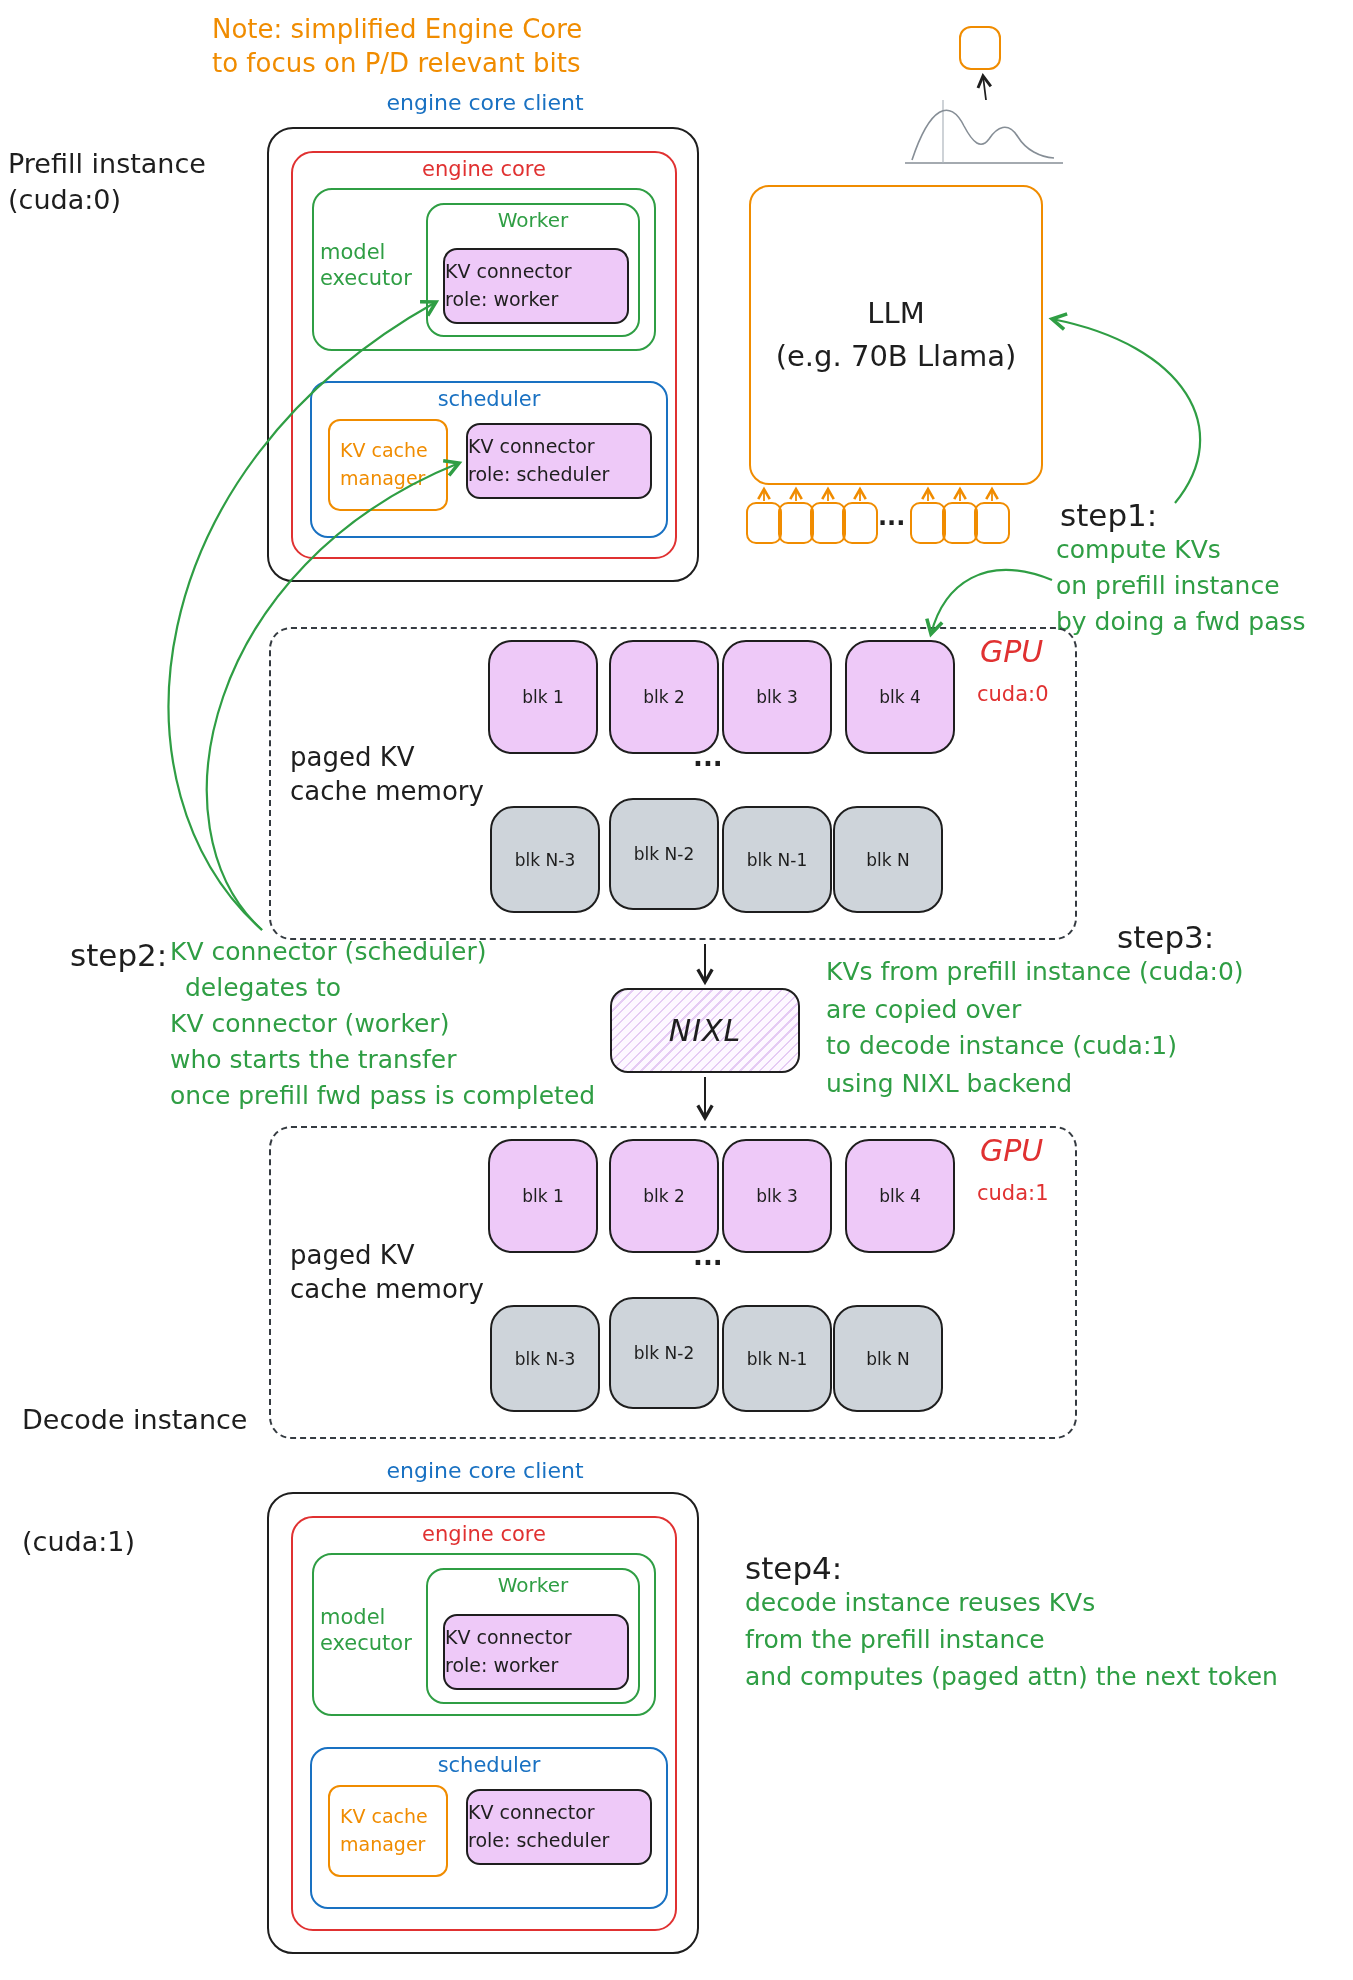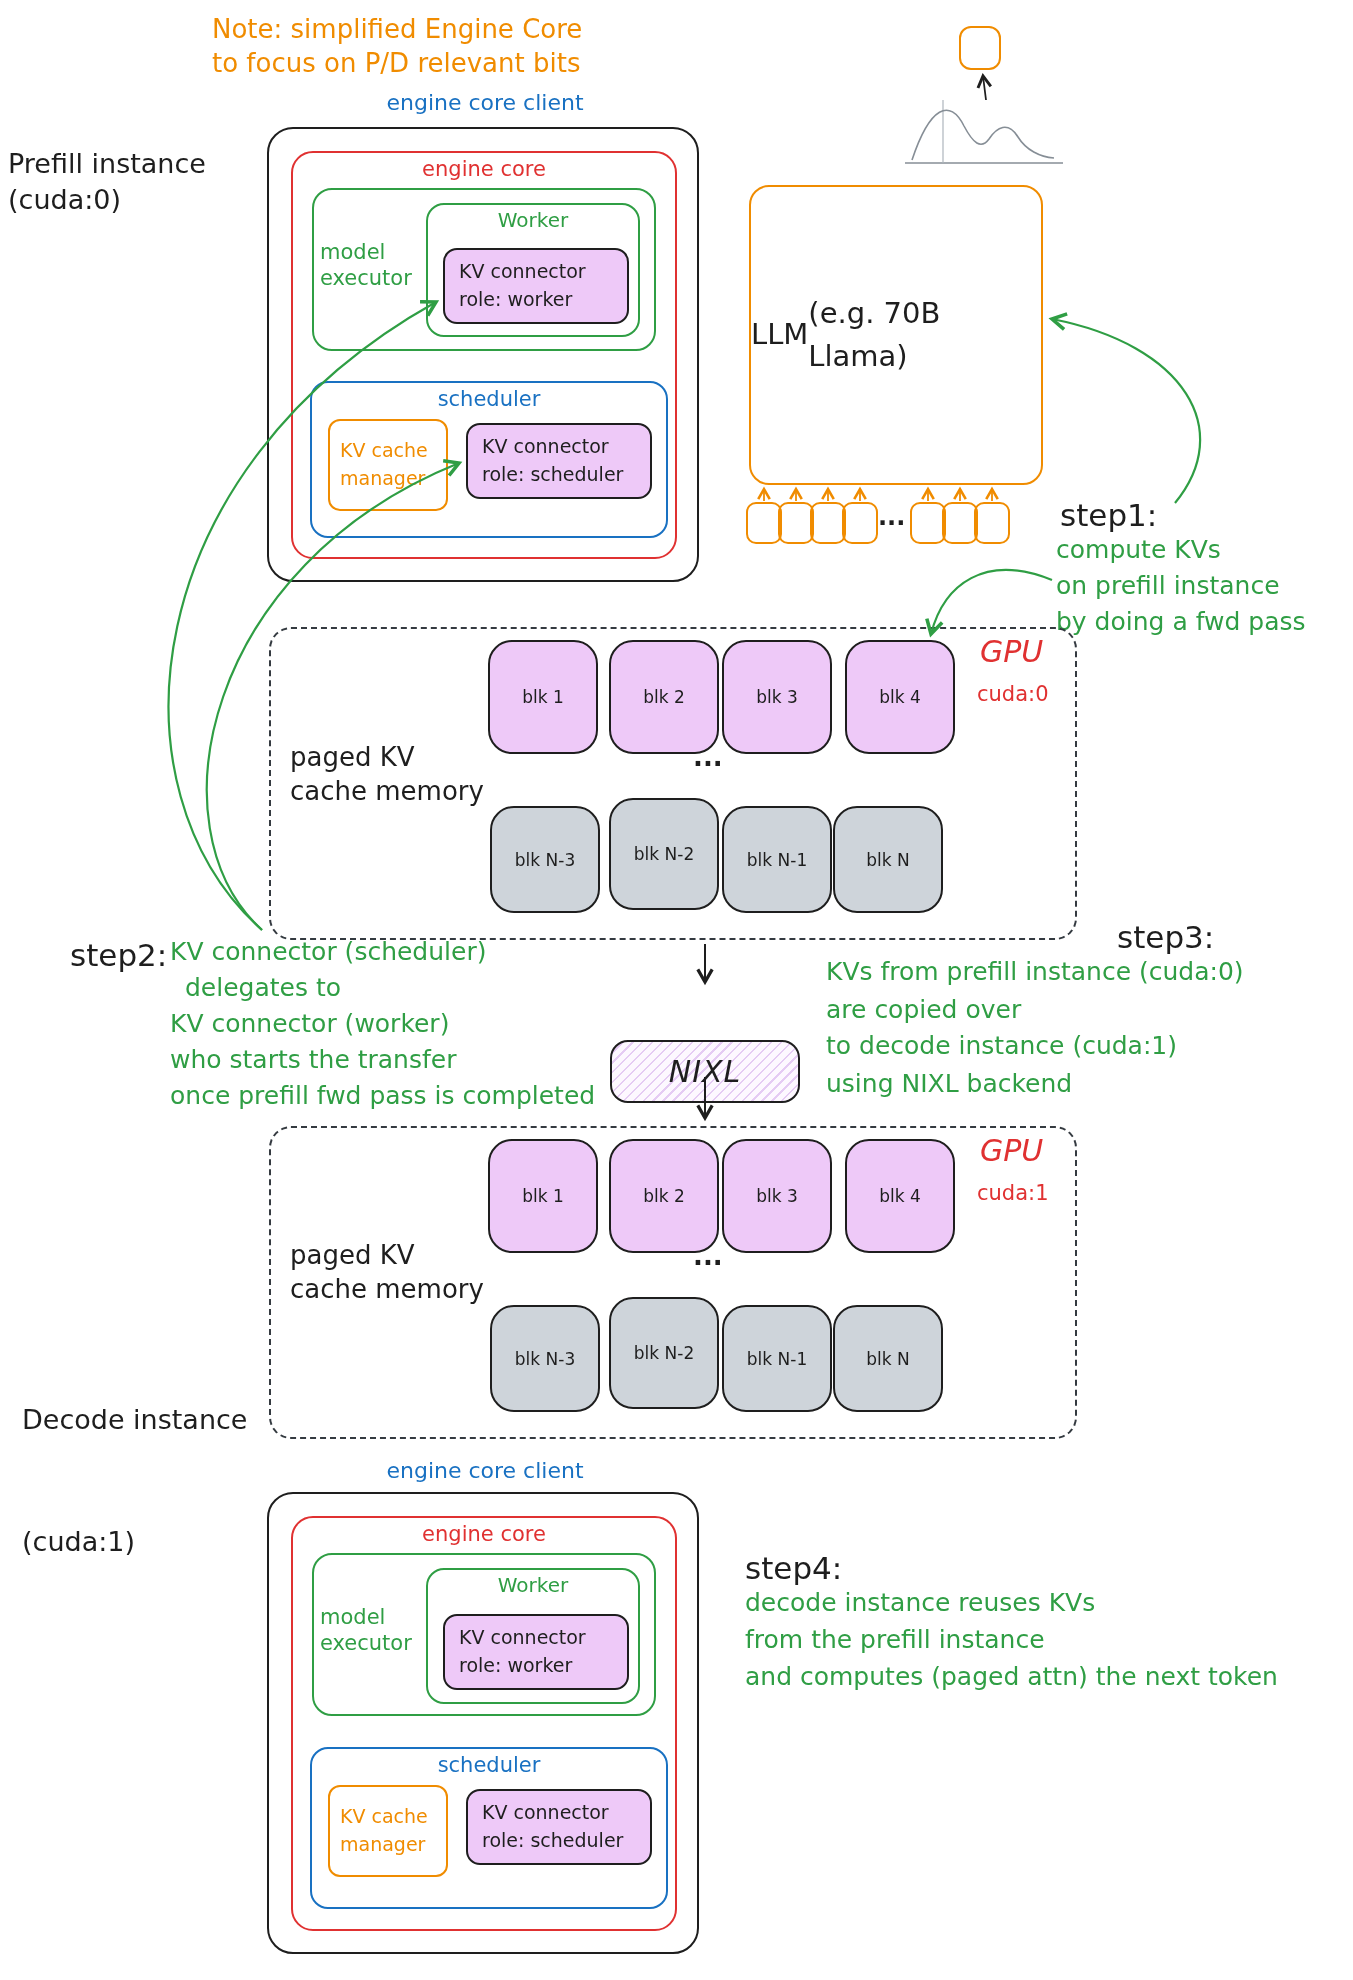--- a/index.html
+++ b/index.html
@@ -4,28 +4,28 @@
 <style>
   :root{
     --ink:#1e1e1e; --orange:#f08c00; --red:#e03131; --green:#2f9e44; --blue:#1971c2;
     --purple:#eec9f8; --gray:#ced4da;
   }
   html,body{margin:0;padding:0;background:#fff;}
   .canvas{position:relative;width:1353px;height:1980px;background:#ffffff;
           font-family:"DejaVu Sans", sans-serif;color:var(--ink);overflow:hidden;}
   .lbl{position:absolute;white-space:nowrap;line-height:1.2;}
   .box{position:absolute;box-sizing:border-box;background:transparent;}
-  .center-col{display:flex;flex-direction:row;align-items:center;justify-content:center;}
+  .center-col{display:flex;flex-direction:column;align-items:center;justify-content:center;}
   .blackbox{border:2.5px solid var(--ink);border-radius:26px;}
   .redbox{border:2px solid var(--red);border-radius:22px;}
   .greenbox{border:2px solid var(--green);border-radius:20px;}
   .bluebox{border:2px solid var(--blue);border-radius:18px;}
   .orangebox{border:2px solid var(--orange);border-radius:12px;}
   .kvcbox{border:2px solid var(--ink);border-radius:14px;background:var(--purple);
-          display:flex;flex-direction:column;justify-content:center;padding-left:14px;
+          display:flex;flex-direction:column;justify-content:center;
           font-size:19px;line-height:1.45;color:var(--ink);}
   .kvblk{position:absolute;width:110px;height:114px;border:2px solid var(--ink);border-radius:24px;
          display:flex;align-items:center;justify-content:center;font-size:17px;color:var(--ink);box-sizing:border-box;}
   .kvblk.purple{background:var(--purple);}
   .kvblk.gray{background:var(--gray);height:107px;}
   .dashedbox{border:2px dashed #343a40;border-radius:22px;}
   .green-t{color:var(--green);font-size:25px;}
   .step-t{color:var(--ink);font-size:31px;font-weight:500;}
   .svg-overlay{position:absolute;left:0;top:0;width:1353px;height:1980px;pointer-events:none;z-index:10;}
   .nixl{border:2px solid var(--ink);border-radius:18px;
@@ -126,21 +126,21 @@
   <div class="kvblk gray" style="left:609px;top:798px;height:112px;">
       <span>blk N-2</span>
     </div>
   <div class="kvblk gray" style="left:722px;top:806px;">
       <span>blk N-1</span>
     </div>
   <div class="kvblk gray" style="left:833px;top:806px;">
       <span>blk N</span>
     </div>
 
-  <div class="box nixl" style="left:610px;top:1040px;width:190px;height:63px;">
+  <div class="box nixl" style="left:610px;top:988px;width:190px;height:85px;">
     <span>NIXL</span>
   </div>
 
   <div class="lbl step-t" style="left:70px;top:937px;">step2:</div>
   <div class="lbl green-t" style="left:170px;top:937px;">KV connector (scheduler)</div>
   <div class="lbl green-t" style="left:185px;top:973px;">delegates to</div>
   <div class="lbl green-t" style="left:170px;top:1009px;">KV connector (worker)</div>
   <div class="lbl green-t" style="left:170px;top:1045px;">who starts the transfer</div>
   <div class="lbl green-t" style="left:170px;top:1081px;">once prefill fwd pass is completed</div>
 

